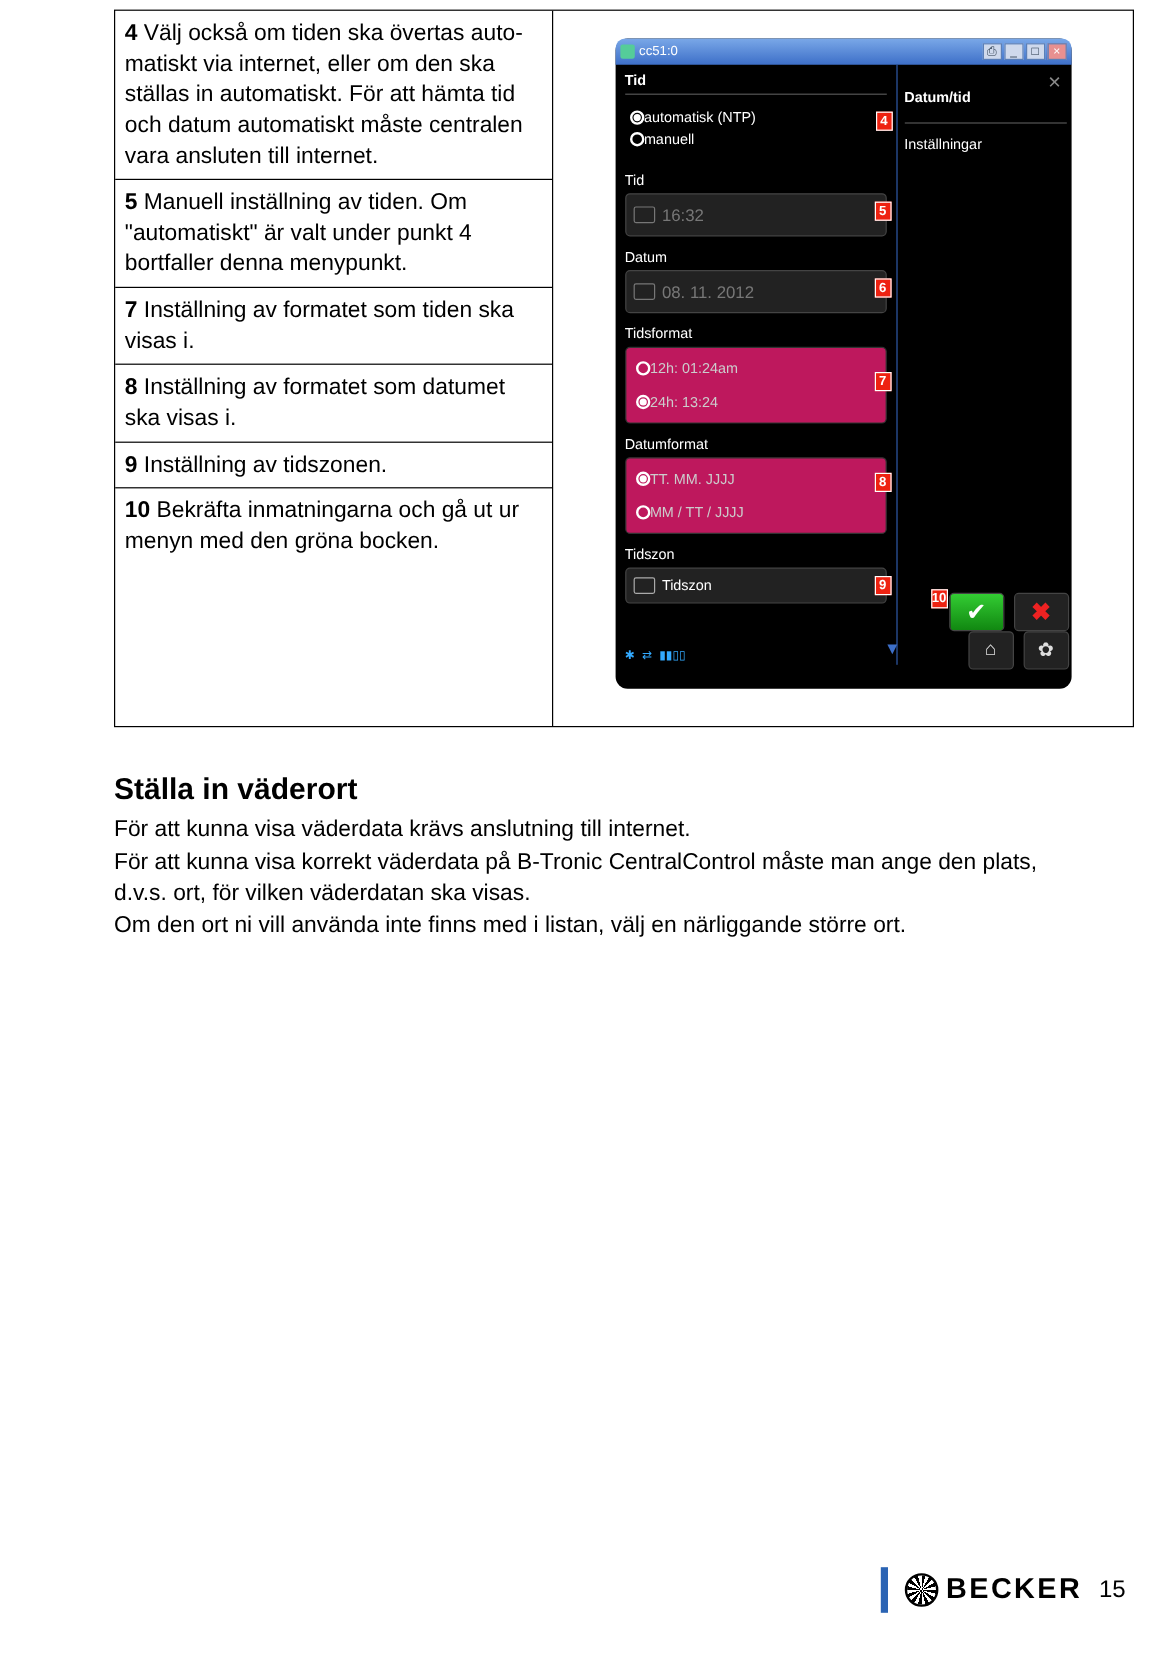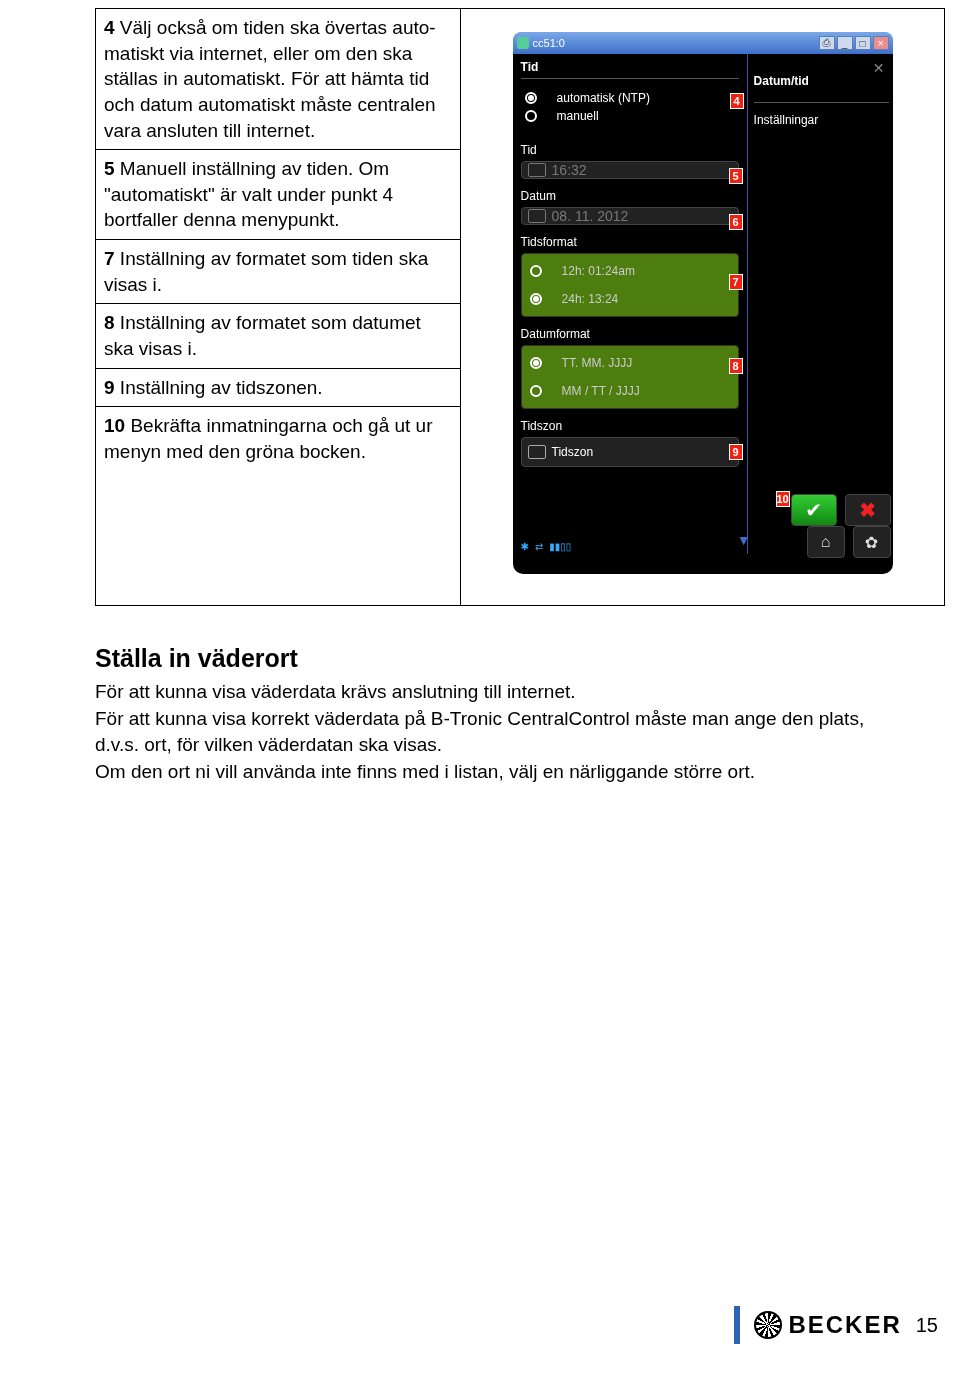--- a/index.html
+++ b/index.html
@@ -75,32 +75,32 @@
   .d-right {
     width: 145px;
     padding: 6px 4px 4px 6px;
     position: relative;
   }
   .d-right .datumtid { font-weight:bold; font-size:12px; border-bottom:1px solid #555; padding-bottom:14px;}
   .d-right .instal { font-size:12px; margin-top:10px;}
   .sec-label { font-size:12px; font-weight:bold; margin-bottom:6px; border-bottom:1px solid #555; padding-bottom:4px;}
   .sec-label2 { font-size:12px; margin-top:10px; margin-bottom:4px;}
   .radio-grp { padding: 2px 0 6px 4px; }
-  .radio-row { display:flex; align-items:center; gap:20px; margin:4px 0; font-size:12px;}
+  .radio-row { display:flex; align-items:center; gap:0; margin:4px 0; font-size:12px;}
   .radio { width:12px;height:12px;border:2px solid #fff;border-radius:50%;display:inline-flex;align-items:center;justify-content:center;}
   .radio.sel::after{content:"";width:6px;height:6px;background:#fff;border-radius:50%;}
   .inputbox {
     background:#222; border:1px solid #444; border-radius:4px;
-    height:18px; display:flex; align-items:center; padding:0 6px;
+    height:36px; display:flex; align-items:center; padding:0 6px;
     color:#777; font-size:14px; gap:6px; position:relative;
     margin-bottom:2px;
   }
   .inputbox .kbd{width:18px;height:14px;border:1px solid #777;border-radius:2px;}
   .optbox {
-    background:#4d7c0f; border:1px solid #333; border-radius:4px;
+    background:#be185d; border:1px solid #333; border-radius:4px;
     padding:6px 8px; display:flex; flex-direction:column; gap:6px;
     position:relative; margin-bottom:2px;
   }
   .optbox .radio-row{color:#ccc;}
   .callout {
     position:absolute; right:-5px;
     width:14px; height:16px; background:#e21; color:#fff;
     font-size:11px; font-weight:bold; display:flex;
     align-items:center; justify-content:center; border:1px solid #fff;
   }

